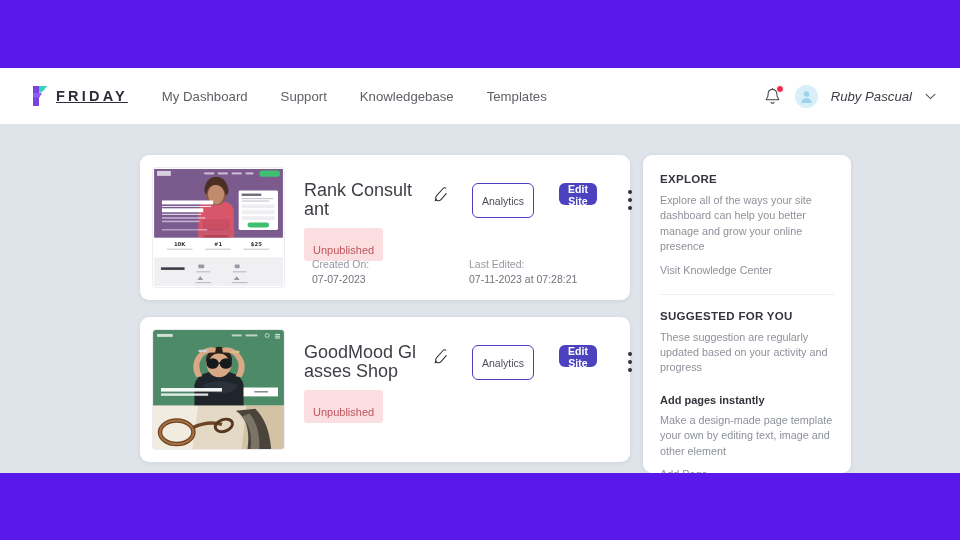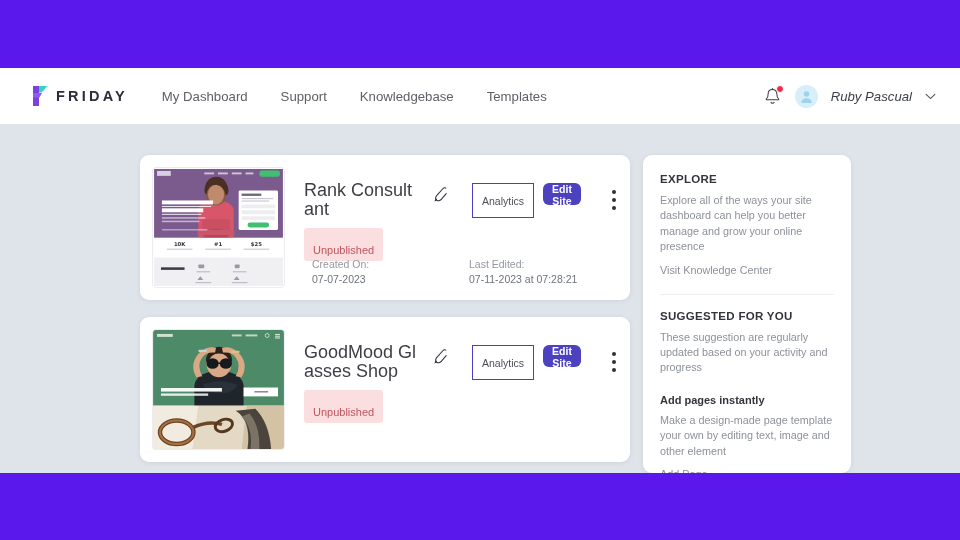--- a/index.html
+++ b/index.html
@@ -32,20 +32,21 @@
     background: #ffffff;
     display: flex; align-items: center;
     padding: 0 24px 0 30px;
   }
 
   .logo { display: flex; align-items: center; gap: 7px; margin-right: 34px; }
   .logo-mark { width: 19px; height: 22px; display: block; }
   .logo-text {
     font-size: 14.5px; font-weight: 700; letter-spacing: 3.2px;
     color: #2c2c3a;
+    text-decoration: underline;
   }
 
   .main-nav { display: flex; align-items: center; gap: 33px; }
   .nav-link {
     font-size: 13.2px; color: #5d6066; text-decoration: none;
     white-space: nowrap;
   }
 
   .header-right {
     margin-left: auto; display: flex; align-items: center; gap: 13px;
@@ -102,23 +103,23 @@
     font-size: 18px; color: #3d3f45; font-weight: 400;
     line-height: 19px; width: 117px; word-break: break-all;
   }
 
   .pencil-btn {
     margin: 4px 0 0 10px; width: 19px; height: 19px; flex: none;
     background: none; border: none; cursor: pointer; padding: 0;
   }
 
   .btn-analytics {
-    margin: 2px 0 0 22px;
+    margin: 2px 16px 0 22px;
     width: 62px; height: 35px;
-    border: 1px solid #4a3fc3; border-radius: 0;
+    border: 1px solid #4a3fc3; border-radius: 6px;
     background: #fff; color: #4c4f57;
     font-size: 10.5px; font-family: "Liberation Sans", sans-serif;
     cursor: pointer; flex: none;
   }
 
   .btn-edit {
     margin: 2px 0 0 9px;
     width: 38px; height: 22px;
     border: none; border-radius: 6px;
     background: #4c42c0; color: #fff;

